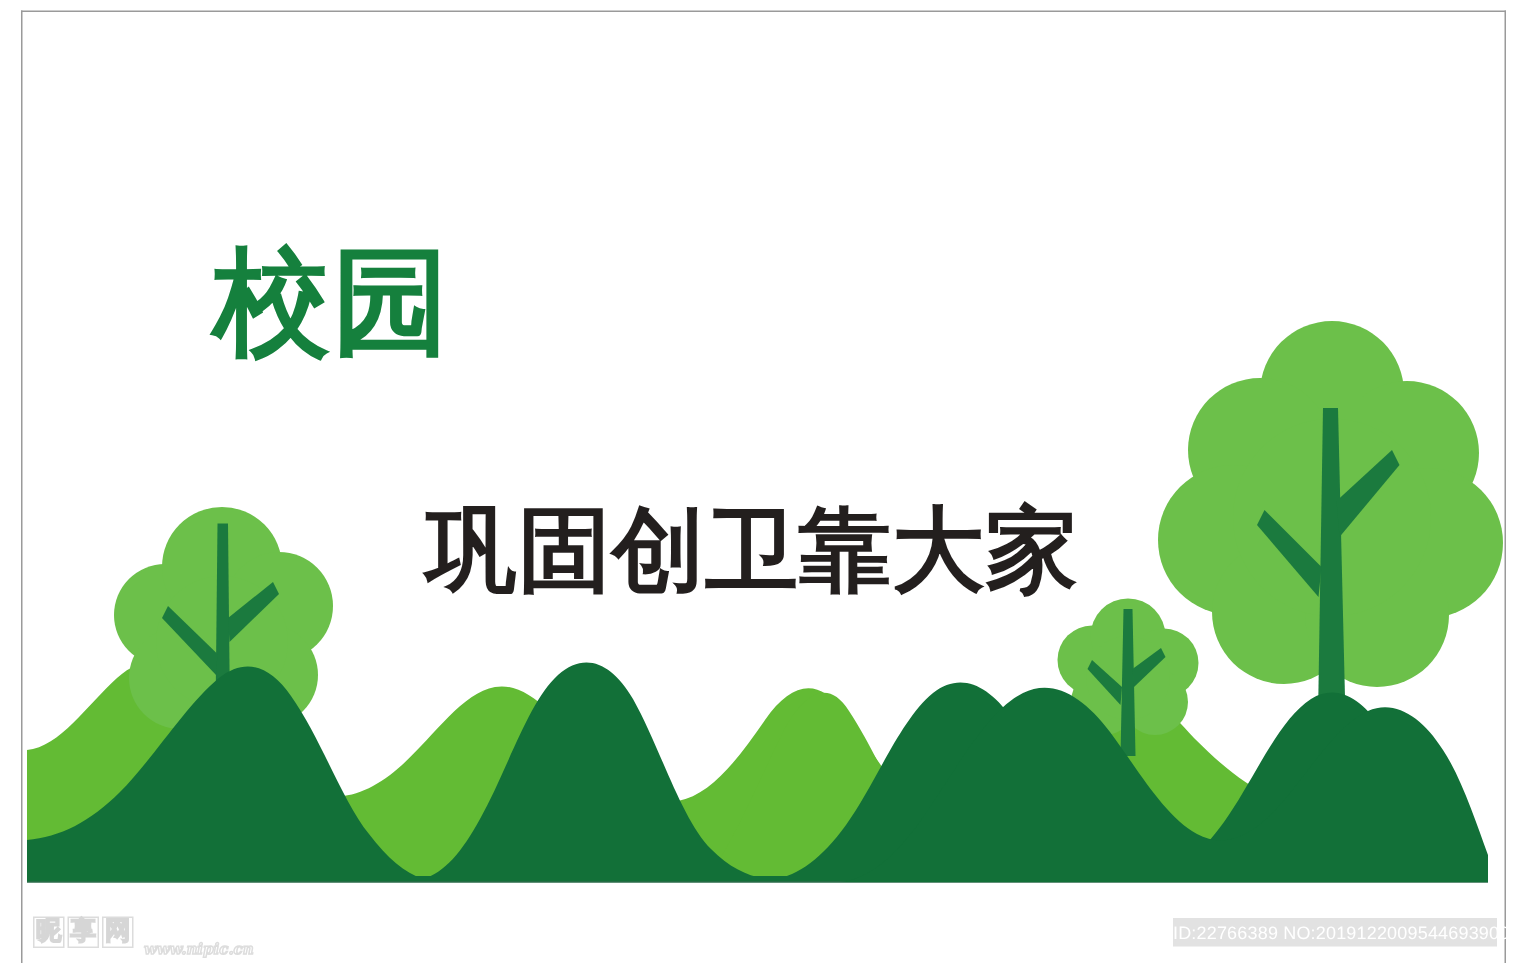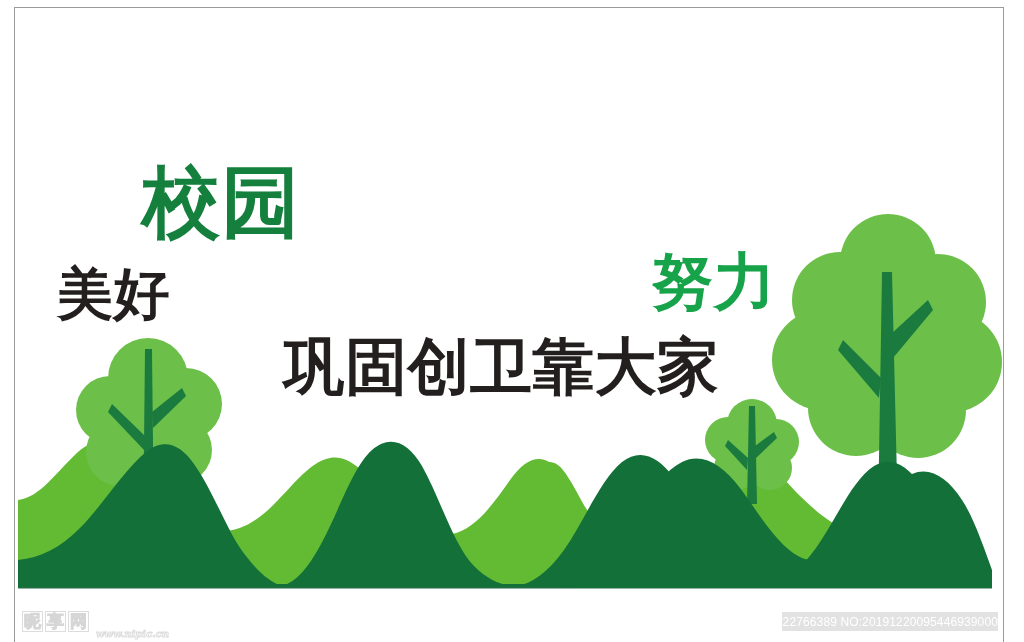--- a/index.html
+++ b/index.html
@@ -134,21 +134,21 @@
 
   .id-band {
     position: absolute;
     left: 782px;
     top: 612px;
     width: 216px;
     height: 19px;
     background: #e2e2e2;
     display: flex;
     align-items: center;
-    justify-content: flex-end;
+    justify-content: flex-start;
   }
   .id-band span {
     font-family: "Liberation Sans", sans-serif;
     font-size: 12px;
     color: #ffffff;
     letter-spacing: 0.01em;
     white-space: nowrap;
   }
 </style>
 </head>
@@ -304,23 +304,21 @@
         C 974 518 984 548 992 570
         L 992 588
         Z"></path>
     </g>
 
   </svg>
 
   <div class="txt txt-campus">校园</div>
 
 
-  <div class="txt txt-beautiful">美好</div>
-
-  <div class="txt txt-effort">努力</div>
+
 
   <div class="txt txt-slogan">巩固创卫靠大家</div>
 
   <div class="watermark">
     <div class="watermark-logo">
       <span>昵</span>
       <span>享</span>
       <span>网</span>
     </div>
     <div class="watermark-url">www.nipic.cn</div>

